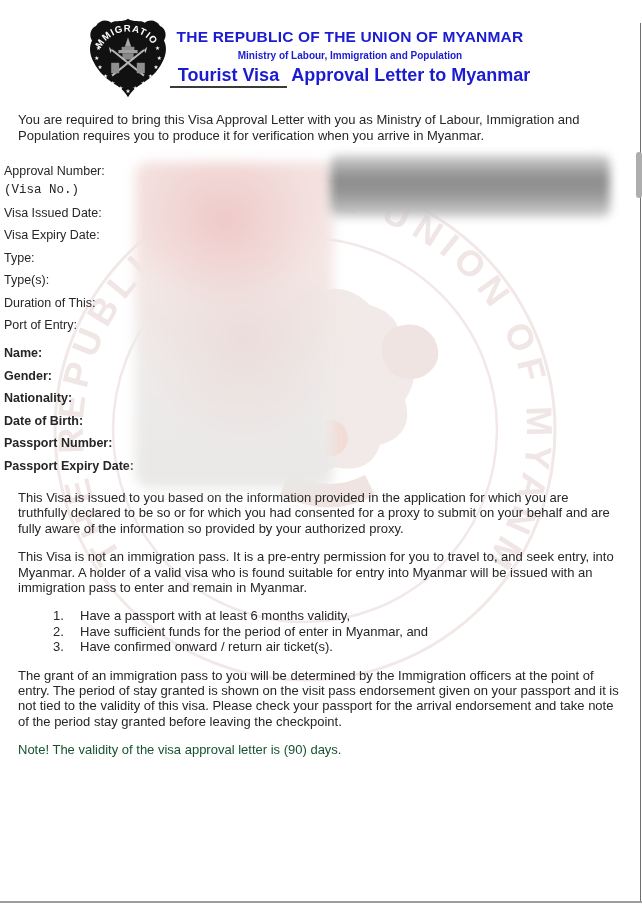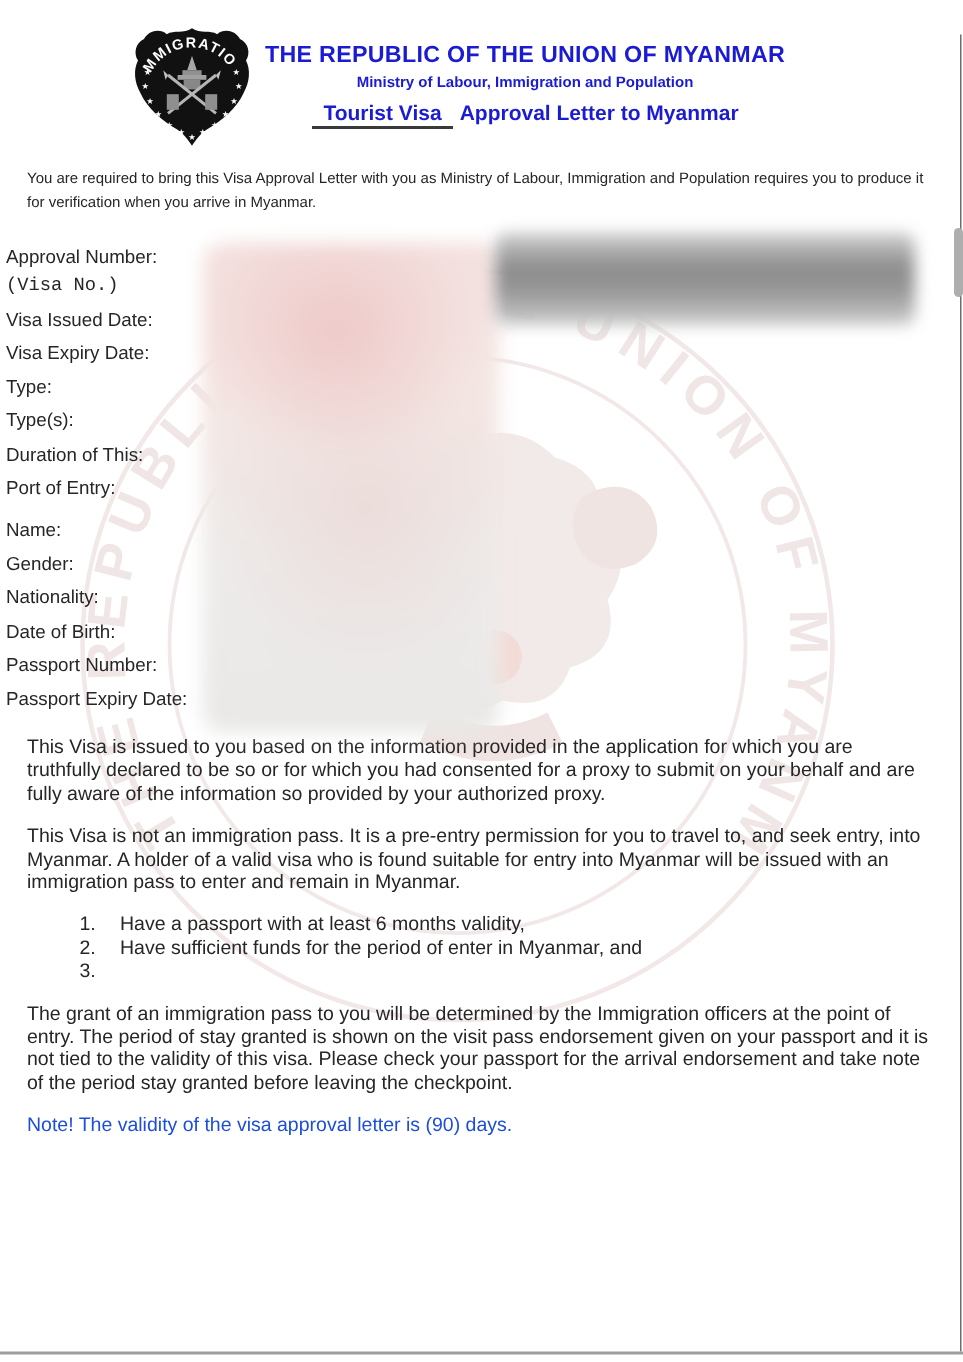--- a/index.html
+++ b/index.html
@@ -10,37 +10,37 @@
   
   .watermark{position:absolute;left:0;top:0;width:642px;height:908px;z-index:1;pointer-events:none;}
   
   .badge{position:absolute;left:88px;top:16px;width:80px;height:84px;z-index:2;}
   .header-text{
     position:absolute;left:150px;top:27px;width:400px;text-align:center;z-index:2;
     color:#1b1bd1;font-weight:bold;
   }
   .header-text .h1{font-size:15.5px;line-height:19px;letter-spacing:.2px;}
   .header-text .h2{font-size:10px;line-height:19px;}
-  .header-text .h3{font-size:14px;line-height:20px;}
+  .header-text .h3{font-size:18px;line-height:20px;}
   .uline{border-bottom:2px solid #3a3a3a;padding:0 8px 1px 8px;margin-right:4px;}
   
   .intro{position:absolute;left:18px;top:112px;width:600px;z-index:2;
-         font-size:10px;line-height:15.5px;}
+         font-size:13px;line-height:15.5px;}
   .fields{position:absolute;left:4px;z-index:2;font-size:12.5px;}
   .fields .frow{margin-bottom:9.5px;line-height:13px;}
   .fields .sub{display:block;margin-top:6px;font-family:Liberation Mono, monospace;}
   .g1{top:165px;}
-  .g2{top:347px;}
+  .g2{top:347px;font-weight:bold;}
   .bodytext{position:absolute;left:18px;top:490px;width:602px;z-index:2;
             font-size:13px;line-height:15.4px;}
   .bodytext p{margin:0 0 13px 0;}
   .reqs{margin:0 0 13px 0;}
   .req-row{display:flex;line-height:15.4px;}
   .req-num{width:27px;margin-left:35px;flex:none;}
-  .note{color:#1d4ed8;margin-top:2px;}
+  .note{color:#14532d;margin-top:2px;}
   
   .redact{position:absolute;z-index:3;pointer-events:none;}
   .redact-pink{
     left:135px;top:162px;width:198px;height:326px;border-radius:14px;
     background:
       radial-gradient(140px 120px at 45% 18%, rgba(236,193,193,.75), rgba(236,193,193,0) 70%),
       radial-gradient(150px 150px at 55% 55%, rgba(233,211,208,.6), rgba(233,211,208,0) 75%),
       linear-gradient(180deg,#f3e0de 0%,#f4e6e3 30%,#eeeceb 62%,#e9e8e7 100%);
     filter:blur(6px);
   }
@@ -148,20 +148,21 @@
       <div class="req-row">
         <span class="req-num">1.</span>
         <span>Have a passport with at least 6 months validity,</span>
       </div>
       <div class="req-row">
         <span class="req-num">2.</span>
         <span>Have sufficient funds for the period of enter in Myanmar, and</span>
       </div>
       <div class="req-row">
         <span class="req-num">3.</span>
+        <span>Have confirmed onward / return air ticket(s).</span>
       </div>
     </div>
     <p>The grant of an immigration pass to you will be determined by the Immigration officers at the point of entry. The period of stay granted is shown on the visit pass endorsement given on your passport and it is not tied to the validity of this visa. Please check your passport for the arrival endorsement and take note of the period stay granted before leaving the checkpoint.</p>
     <p class="note">Note! The validity of the visa approval letter is (90) days.</p>
   </div>
 
   <div class="redact redact-pink"></div>
   <div class="redact redact-gray"></div>
 
   <div class="right-border"></div>

